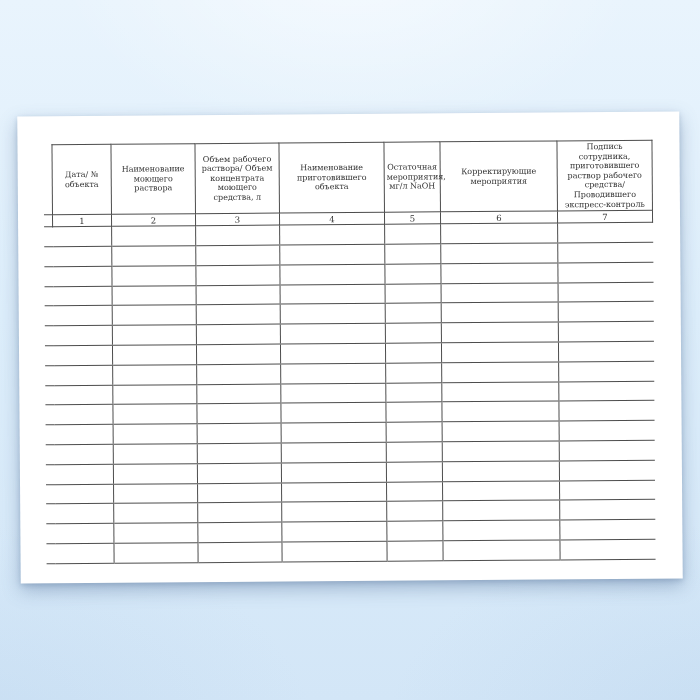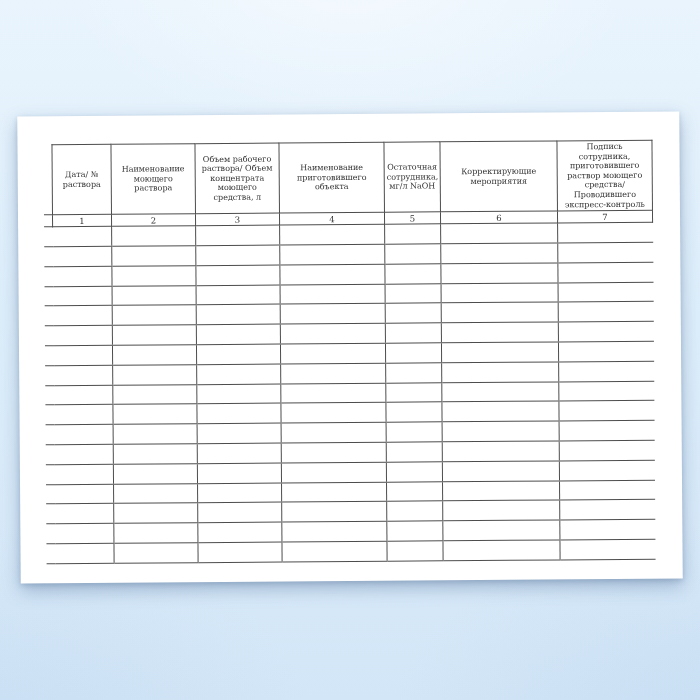--- a/index.html
+++ b/index.html
@@ -70,27 +70,27 @@
         <col class="c1">
           <col class="c2">
           <col class="c3">
           <col class="c4">
         <col class="c5">
           <col class="c6">
           <col class="c7">
       </colgroup>
       <thead>
         <tr>
-          <th>Дата/ № раствора</th>
+          <th>Дата/ № объекта</th>
           <th>Наименование моющего раствора</th>
           <th>Объем рабочего раствора/ Объем концентрата моющего средства, л</th>
           <th>Наименование приготовившего объекта</th>
-          <th>Остаточная сотрудника, мг/л NaOH</th>
+          <th>Остаточная мероприятия, мг/л NaOH</th>
           <th>Корректирующие мероприятия</th>
-          <th>Подпись сотрудника, приготовившего раствор моющего средства/ Проводившего экспресс-контроль</th>
+          <th>Подпись сотрудника, приготовившего раствор рабочего средства/ Проводившего экспресс-контроль</th>
         </tr>
         <tr class="num-row">
           <td>1</td>
           <td>2</td>
           <td>3</td>
           <td>4</td>
           <td>5</td>
           <td>6</td>
           <td>7</td>
         </tr>

